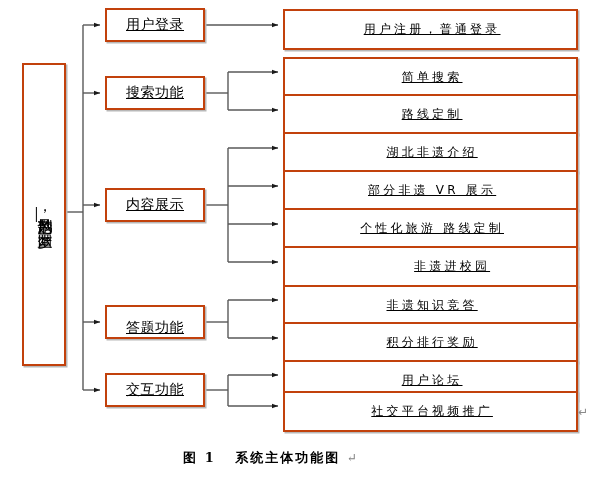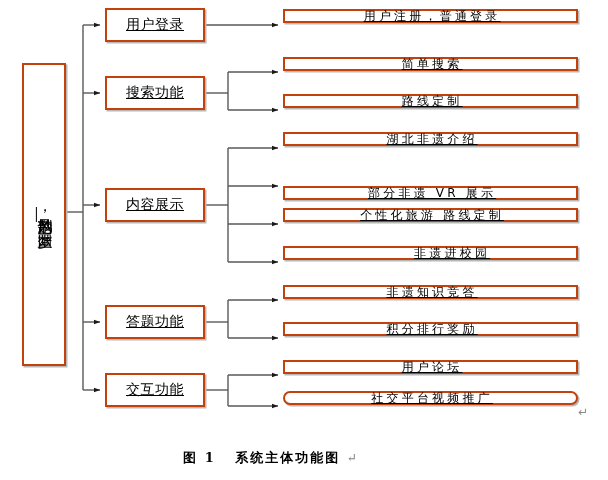--- a/index.html
+++ b/index.html
@@ -61,21 +61,21 @@
     left: 105px;
     width: 100px;
     height: 34px;
     font-family: "DejaVu Sans", "Liberation Sans", sans-serif;
     font-size: 14px;
     letter-spacing: 0.5px;
   }
   .node-leaf {
     left: 283px;
     width: 295px;
-    height: 14px;
+    height: 41px;
     font-family: "DejaVu Sans", "Liberation Sans", sans-serif;
     font-size: 12px;
     letter-spacing: 3.2px;
     text-indent: 3.2px;
   }
   .caption {
     position: absolute;
     left: 0;
     top: 449px;
     width: 540px;
@@ -157,62 +157,62 @@
 
   <div class="node node-mid" style="top:8px;">
     <span>用户登录</span>
   </div>
   <div class="node node-mid" style="top:76px;">
     <span>搜索功能</span>
   </div>
   <div class="node node-mid" style="top:188px;">
     <span>内容展示</span>
   </div>
-  <div class="node node-mid" style="top:305px;">
+  <div class="node node-mid" style="top:305px;align-items:flex-end;">
     <span>答题功能</span>
   </div>
   <div class="node node-mid" style="top:373px;">
     <span>交互功能</span>
   </div>
 
   <div class="node node-leaf" style="top:9px;">
     <span>用户注册，普通登录</span>
   </div>
 
   <div class="node node-leaf" style="top:57px;">
     <span>简单搜索</span>
   </div>
   <div class="node node-leaf" style="top:94px;">
     <span>路线定制</span>
   </div>
 
   <div class="node node-leaf" style="top:132px;">
     <span>湖北非遗介绍</span>
   </div>
-  <div class="node node-leaf" style="top:186px;">
+  <div class="node node-leaf" style="top:170px;">
     <span>部分非遗 VR 展示</span>
   </div>
   <div class="node node-leaf" style="top:208px;">
     <span>个性化旅游 路线定制</span>
   </div>
   <div class="node node-leaf" style="top:246px;padding-left:40px;">
     <span>非遗进校园</span>
   </div>
 
   <div class="node node-leaf" style="top:285px;">
     <span>非遗知识竞答</span>
   </div>
   <div class="node node-leaf" style="top:322px;">
     <span>积分排行奖励</span>
   </div>
 
   <div class="node node-leaf" style="top:360px;">
     <span>用户论坛</span>
   </div>
-  <div class="node node-leaf" style="top:391px;border-radius:13px;">
+  <div class="node node-leaf" style="top:391px;">
     <span>社交平台视频推广</span>
   </div>
 
   <span class="edge-mark">↵</span>
 
   <div class="caption">
     <span>图 1</span>
     <span>&nbsp;</span>
     <span>系统主体功能图</span>
     <span class="pilcrow">↵</span>

